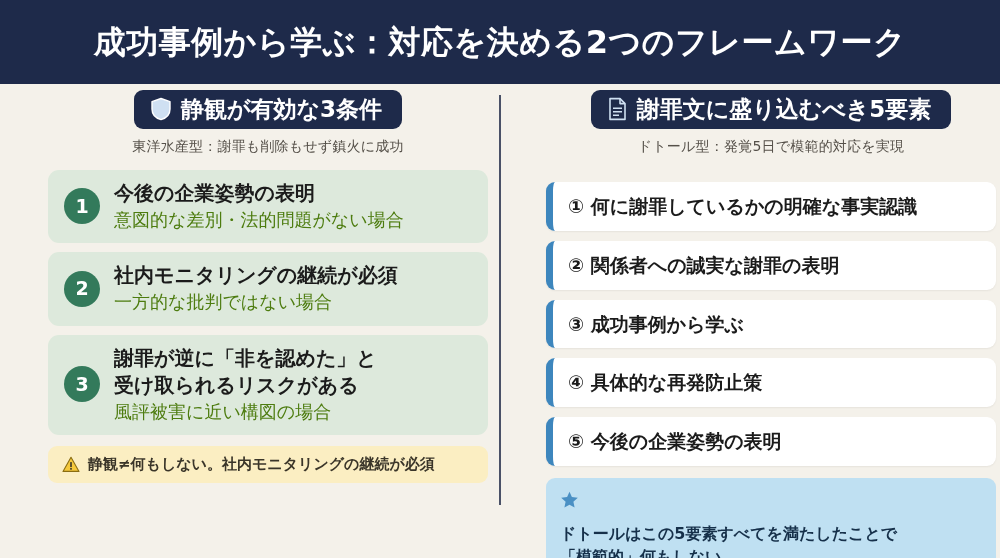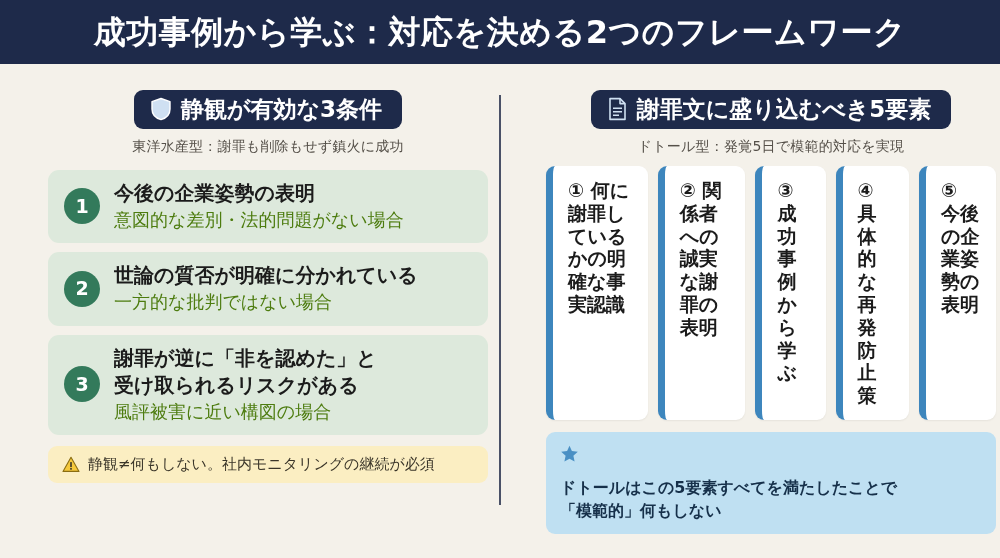--- a/index.html
+++ b/index.html
@@ -19,21 +19,21 @@
     height: 558px;
     background: #f4f1ea;
     box-sizing: border-box;
   }
 
   
   .header-bar {
     position: absolute;
     left: 0; top: 0;
     width: 1000px;
-    height: 64px;
+    height: 84px;
     background: #1e2a4a;
     display: flex;
     align-items: center;
     justify-content: center;
   }
   .header-title {
     color: #ffffff;
     font-size: 32px;
     font-weight: bold;
     letter-spacing: 0.5px;
@@ -141,30 +141,30 @@
 
   .warn-box {
     margin-top: 11px;
     background: #fbeec2;
     border-radius: 9px;
     padding: 9px 14px;
     display: flex;
     align-items: center;
     gap: 8px;
     font-size: 15px;
-    font-weight: normal;
+    font-weight: bold;
     color: #3a3529;
     white-space: nowrap;
   }
 
   
   .right-list {
-    margin-top: 10px;
-    display: flex;
-    flex-direction: row;
+    margin-top: 26px;
+    display: flex;
+    flex-direction: column;
     gap: 10px;
   }
   .elem-card {
     background: #ffffff;
     border-radius: 9px;
     border-left: 7px solid #3d86bd;
     padding: 13px 16px 13px 15px;
     font-size: 19px;
     font-weight: bold;
     color: #1b1b1b;
@@ -228,21 +228,21 @@
           <div class="cond-num">1</div>
           <div class="cond-body">
             <div class="cond-title">今後の企業姿勢の表明</div>
             <div class="cond-desc">意図的な差別・法的問題がない場合</div>
           </div>
         </div>
 
         <div class="cond-card">
           <div class="cond-num">2</div>
           <div class="cond-body">
-            <div class="cond-title">世論の質否が明確に分かれている</div>
+            <div class="cond-title">社内モニタリングの継続が必須</div>
             <div class="cond-desc">一方的な批判ではない場合</div>
           </div>
         </div>
 
         <div class="cond-card">
           <div class="cond-num">3</div>
           <div class="cond-body">
             <div class="cond-title">謝罪が逆に「非を認めた」と</div>
             <div class="cond-title">受け取られるリスクがある</div>
             <div class="cond-desc">風評被害に近い構図の場合</div>

